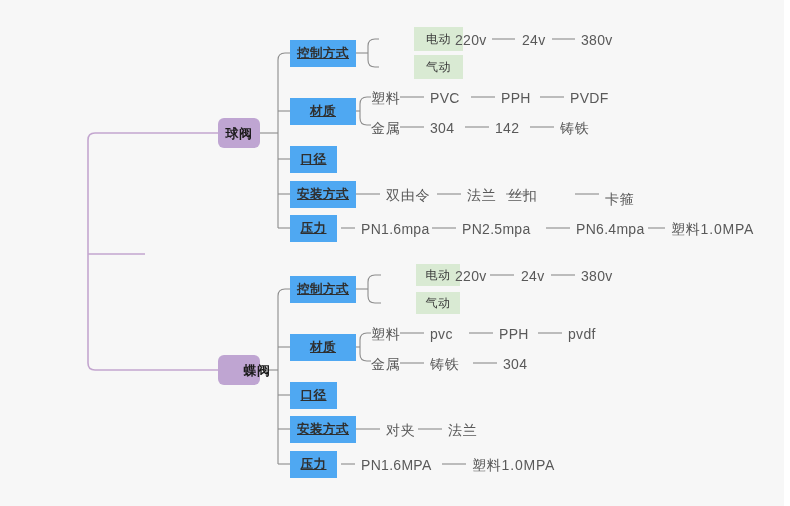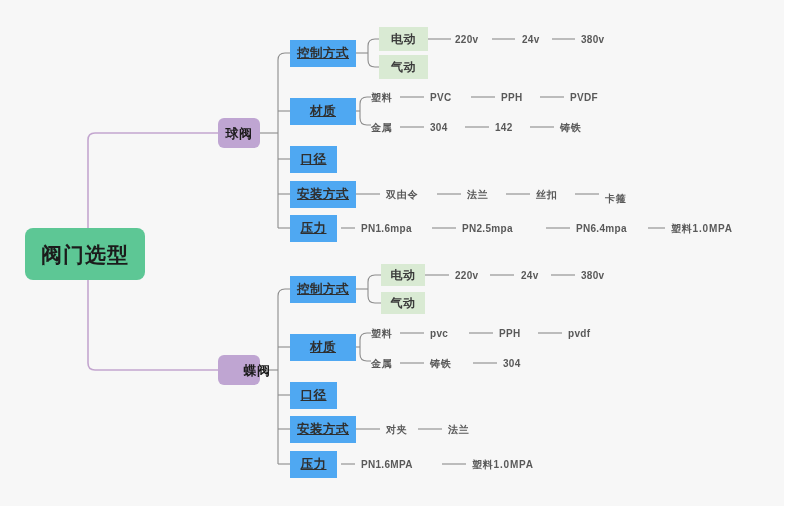--- a/index.html
+++ b/index.html
@@ -58,27 +58,28 @@
     color: #2f2f2f;
     font-size: 12.5px;
     font-weight: bold;
     letter-spacing: 0.5px;
     text-decoration: underline;
   }
   .sub-node {
     background: #d9ead3;
     color: #3b3b3b;
     font-size: 12px;
-    font-weight: bold;
+    font-weight: normal;
     letter-spacing: 0.5px;
+    margin-left: 35px;
   }
   .leaf-node {
     color: #595959;
-    font-size: 10px;
-    font-weight: bold;
+    font-size: 14px;
+    font-weight: normal;
     letter-spacing: 0.3px;
     justify-content: flex-start;
   }
   .leaf-cn {
     letter-spacing: 0.8px;
   }
 </style>
 </head>
 <body>
 
@@ -160,21 +161,20 @@
     <path d="M 400 363 L 424 363" stroke="#8c8c8c" stroke-width="1.1" fill="none"></path>
     <path d="M 473 363 L 497 363" stroke="#8c8c8c" stroke-width="1.1" fill="none"></path>
 
     <path d="M 356 429 L 380 429" stroke="#8c8c8c" stroke-width="1.1" fill="none"></path>
     <path d="M 418 429 L 442 429" stroke="#8c8c8c" stroke-width="1.1" fill="none"></path>
 
     <path d="M 341 464 L 355 464" stroke="#8c8c8c" stroke-width="1.1" fill="none"></path>
     <path d="M 442 464 L 466 464" stroke="#8c8c8c" stroke-width="1.1" fill="none"></path>
   </svg>
 
-  <div class="node root-node" style="left:25px; top:228px; width:120px; height:52px;">阀门选型</div>
 
   <div class="node branch-node" style="left:218px; top:118px; width:42px; height:30px;">球阀</div>
 
   <div class="node topic-node" style="left:290px; top:40px; width:66px; height:27px;">控制方式</div>
   <div class="node sub-node" style="left:379px; top:27px; width:49px; height:24px;">电动</div>
   <div class="node sub-node" style="left:379px; top:55px; width:49px; height:24px;">气动</div>
   <div class="node leaf-node" style="left:455px; top:32px; width:40px; height:15px;">220v</div>
   <div class="node leaf-node" style="left:522px; top:32px; width:34px; height:15px;">24v</div>
   <div class="node leaf-node" style="left:581px; top:32px; width:40px; height:15px;">380v</div>
 
@@ -186,21 +186,21 @@
   <div class="node leaf-node leaf-cn" style="left:371px; top:120px; width:34px; height:15px;">金属</div>
   <div class="node leaf-node" style="left:430px; top:120px; width:32px; height:15px;">304</div>
   <div class="node leaf-node" style="left:495px; top:120px; width:32px; height:15px;">142</div>
   <div class="node leaf-node leaf-cn" style="left:560px; top:120px; width:40px; height:15px;">铸铁</div>
 
   <div class="node topic-node" style="left:290px; top:146px; width:47px; height:27px;">口径</div>
 
   <div class="node topic-node" style="left:290px; top:181px; width:66px; height:27px;">安装方式</div>
   <div class="node leaf-node leaf-cn" style="left:386px; top:187px; width:52px; height:15px;">双由令</div>
   <div class="node leaf-node leaf-cn" style="left:467px; top:187px; width:40px; height:15px;">法兰</div>
-  <div class="node leaf-node leaf-cn" style="left:536px; top:187px; width:40px; height:15px;text-align:center;">丝扣</div>
+  <div class="node leaf-node leaf-cn" style="left:508px; top:187px; width:40px; height:15px;text-align:center;">丝扣</div>
   <div class="node leaf-node leaf-cn" style="left:605px; top:191px; width:40px; height:15px;">卡箍</div>
 
   <div class="node topic-node" style="left:290px; top:215px; width:47px; height:27px;">压力</div>
   <div class="node leaf-node" style="left:361px; top:221px; width:68px; height:15px;">PN1.6mpa</div>
   <div class="node leaf-node" style="left:462px; top:221px; width:68px; height:15px;">PN2.5mpa</div>
   <div class="node leaf-node" style="left:576px; top:221px; width:68px; height:15px;">PN6.4mpa</div>
   <div class="node leaf-node leaf-cn" style="left:671px; top:221px; width:90px; height:15px;">塑料1.0MPA</div>
 
   <div class="node branch-node" style="left:218px; top:355px; width:42px; height:30px;padding-left:36px;">蝶阀</div>
 

